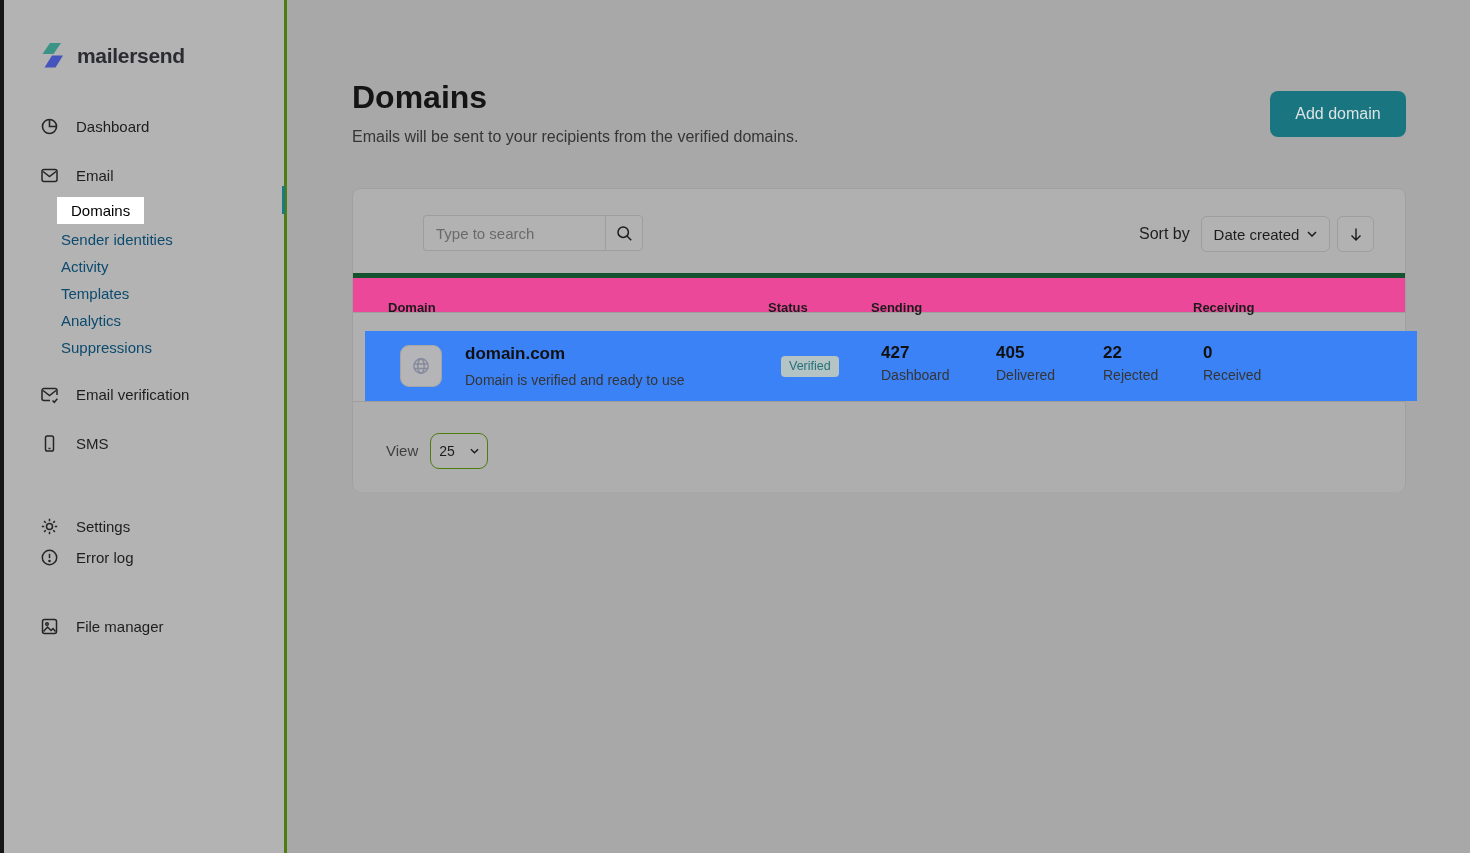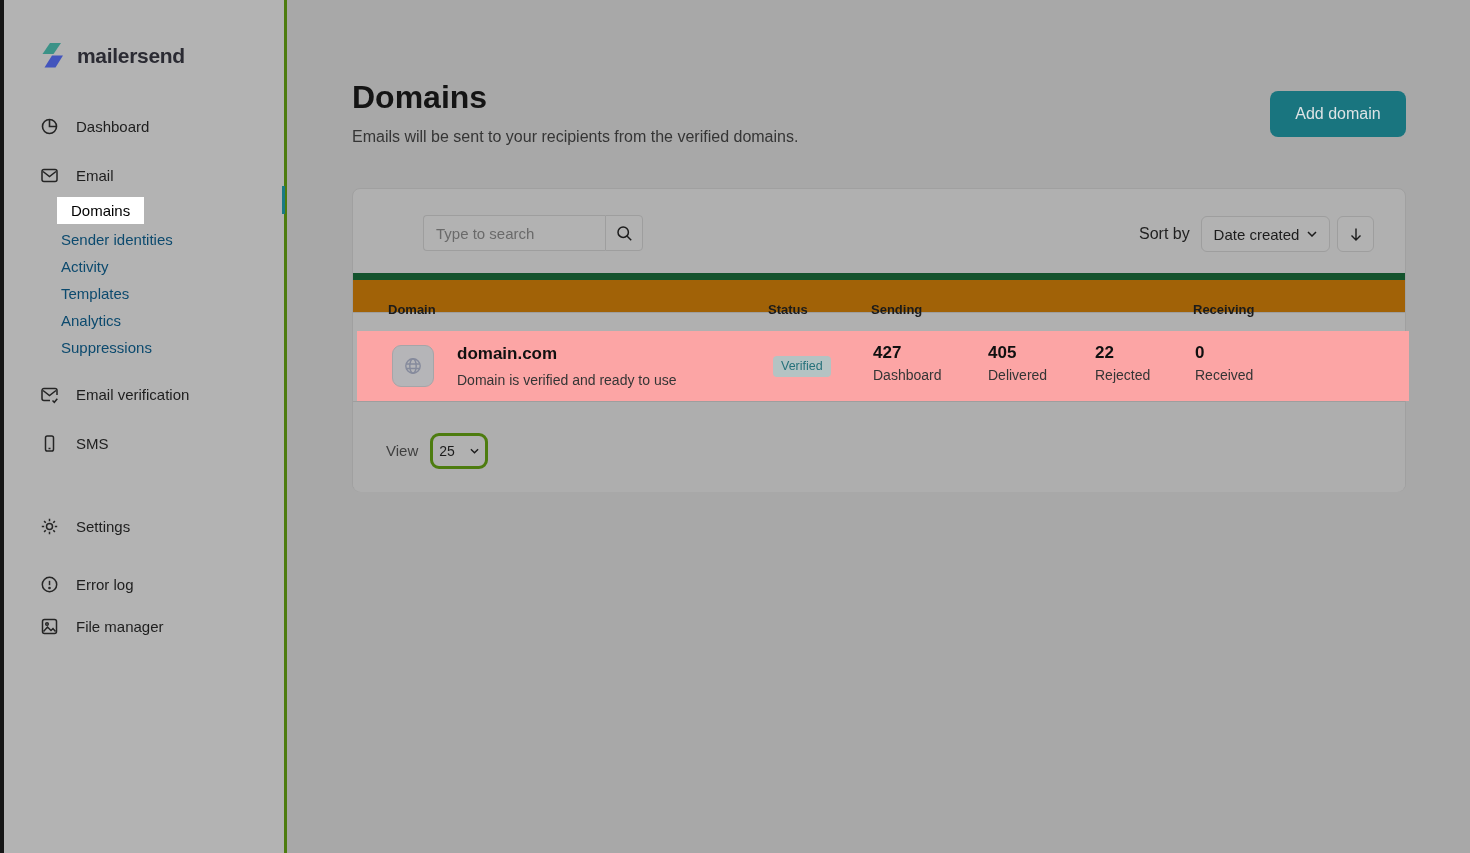--- a/index.html
+++ b/index.html
@@ -48,46 +48,46 @@
 
   .sort-label { position:absolute; left:786px; top:36px; font-size:16px; color:#1f1f1f; }
   .sort-select { position:absolute; left:848px; top:27px; width:129px; height:36px;
     border:1px solid #9e9e9e; border-radius:6px; background:#b2b2b2; display:flex;
     align-items:center; justify-content:center; gap:8px; font-size:15px; font-weight:500;
     color:#1c1c1c; cursor:pointer; }
   .sort-dir-btn { position:absolute; left:984px; top:27px; width:37px; height:36px;
     border:1px solid #9e9e9e; border-radius:6px; background:#b2b2b2; display:flex;
     align-items:center; justify-content:center; cursor:pointer; }
 
-  .thead { position:absolute; left:0; top:84px; width:100%; height:40px; background:#a16207;
-    border-top:7px solid #14532d; border-bottom:1px solid #9e9e9e; }
+  .thead { position:absolute; left:0; top:84px; width:100%; height:40px; background:#ec4899;
+    border-top:5px solid #14532d; border-bottom:1px solid #9e9e9e; }
   .th { position:absolute; top:22px; font-size:13px; font-weight:700; color:#1b1b1b; }
 
-  .trow { position:absolute; left:4px; top:142px; width:100%; height:70px; background:#fca5a5; }
+  .trow { position:absolute; left:12px; top:142px; width:100%; height:70px; background:#3b82f6; }
   .globe-card { position:absolute; left:35px; top:14px; width:42px; height:42px; border-radius:9px;
     background:#b5b5b8; border:1px solid #a5a5a8; display:flex; align-items:center; justify-content:center; }
   .domain-name { position:absolute; left:100px; top:13px; font-size:17px; font-weight:700; color:#101010; }
   .domain-desc { position:absolute; left:100px; top:41px; font-size:14px; color:#353535; }
   .status-badge { position:absolute; left:416px; top:25px; height:21px; line-height:21px;
     padding:0 8px; background:#b4c3c3; color:#25717a; font-size:12.5px; border-radius:4px; }
   .stat { position:absolute; top:12px; }
   .stat-value { font-size:17px; font-weight:700; color:#101010; }
   .stat-label { font-size:14px; color:#353535; margin-top:4px; }
   .stat-0 { left:516px; } .stat-1 { left:631px; } .stat-2 { left:738px; } .stat-3 { left:838px; }
 
   .spotlight { position:absolute; left:922px; top:146px; width:114px; height:64px;
     background:#ffffff; display:flex; align-items:center; justify-content:center; }
   .manage-btn { width:76px; height:34px; background:#e9e9ed; border:none; border-radius:6px;
     font-size:15px; color:#1a1a1d; font-weight:500; font-family:inherit; cursor:pointer; }
 
   .tfoot { position:absolute; left:0; top:212px; width:100%; height:91px; background:#aeaeae;
     border-top:1px solid #9e9e9e; border-radius:0 0 8px 8px; }
   .view-label { position:absolute; left:33px; top:40px; font-size:15px; color:#404040; }
   .view-select { position:absolute; left:77px; top:31px; width:58px; height:36px;
-    border:3px solid #4d7c0f; border-radius:9px; background:#b1b1b1; display:flex;
+    border:1px solid #4d7c0f; border-radius:9px; background:#b1b1b1; display:flex;
     align-items:center; justify-content:center; gap:15px; font-size:14px; font-weight:500;
     color:#1c1c1c; cursor:pointer; }
 
   svg { display:block; }
 </style>
 </head>
 <body>
 
 <div class="left-strip"></div>
 
@@ -165,21 +165,21 @@
   <div class="nav-item" style="top:517px;">
     <span class="ic">
       <svg width="19" height="19" viewBox="0 0 19 19" fill="none" stroke="#252525" stroke-width="1.5">
         <circle cx="9.5" cy="9.5" r="3"></circle>
         <path d="M9.5 1.8v2.4M9.5 14.8v2.4M1.8 9.5h2.4M14.8 9.5h2.4M4.1 4.1l1.7 1.7M13.2 13.2l1.7 1.7M14.9 4.1l-1.7 1.7M5.8 13.2l-1.7 1.7"></path>
       </svg>
     </span>
     <span>Settings</span>
   </div>
 
-  <div class="nav-item" style="top:575px;">
+  <div class="nav-item" style="top:548px;">
     <span class="ic">
       <svg width="19" height="19" viewBox="0 0 19 19" fill="none" stroke="#252525" stroke-width="1.5">
         <circle cx="9.5" cy="9.5" r="7.2"></circle>
           <path d="M9.5 5.8v4.4"></path>
           <circle cx="9.5" cy="13" r="0.6" fill="#252525"></circle>
       </svg>
     </span>
     <span>Error log</span>
   </div>
 

